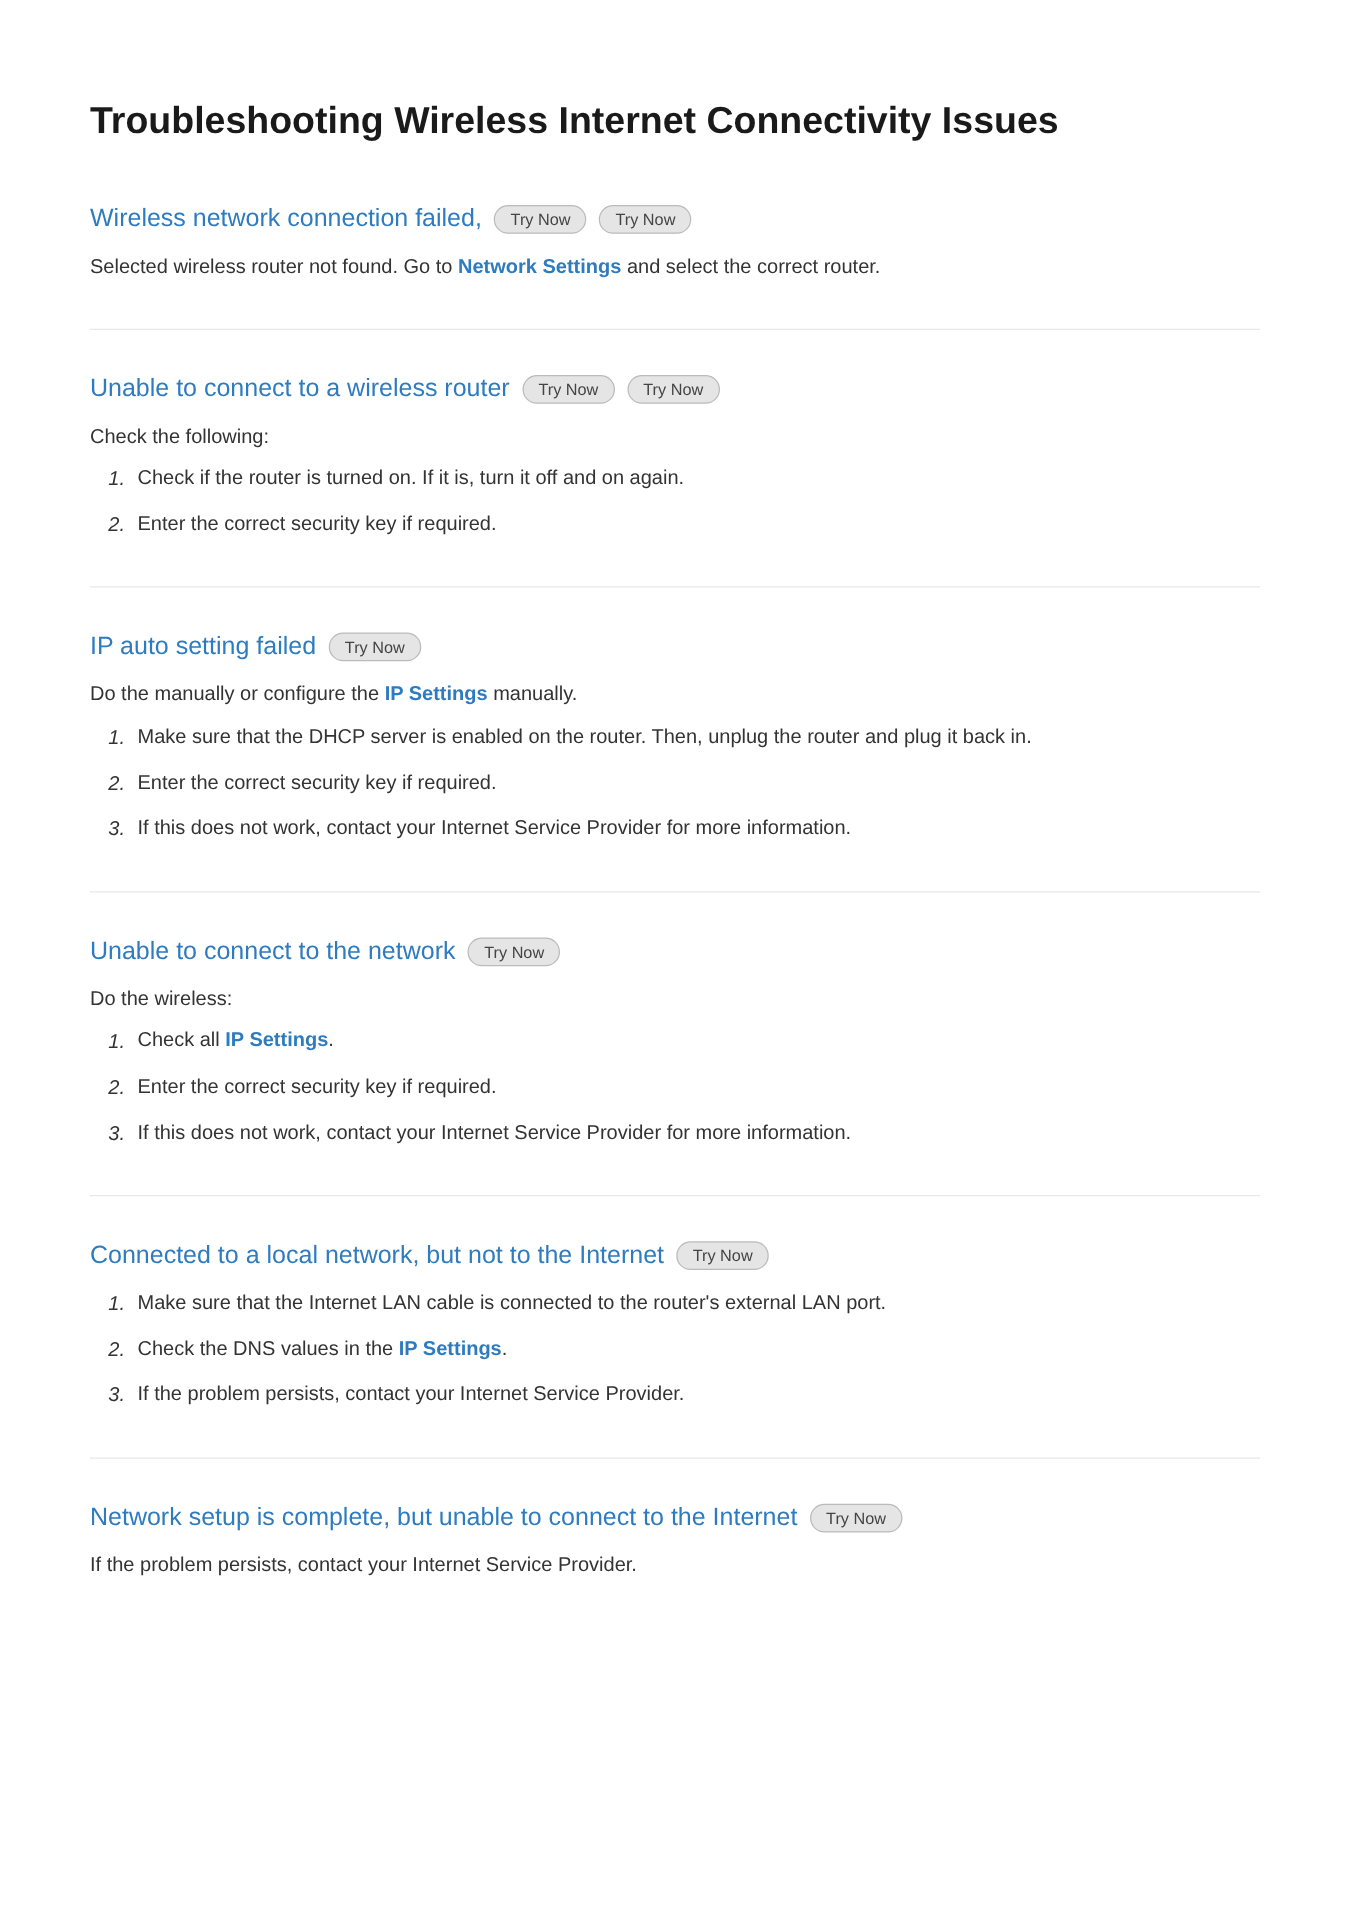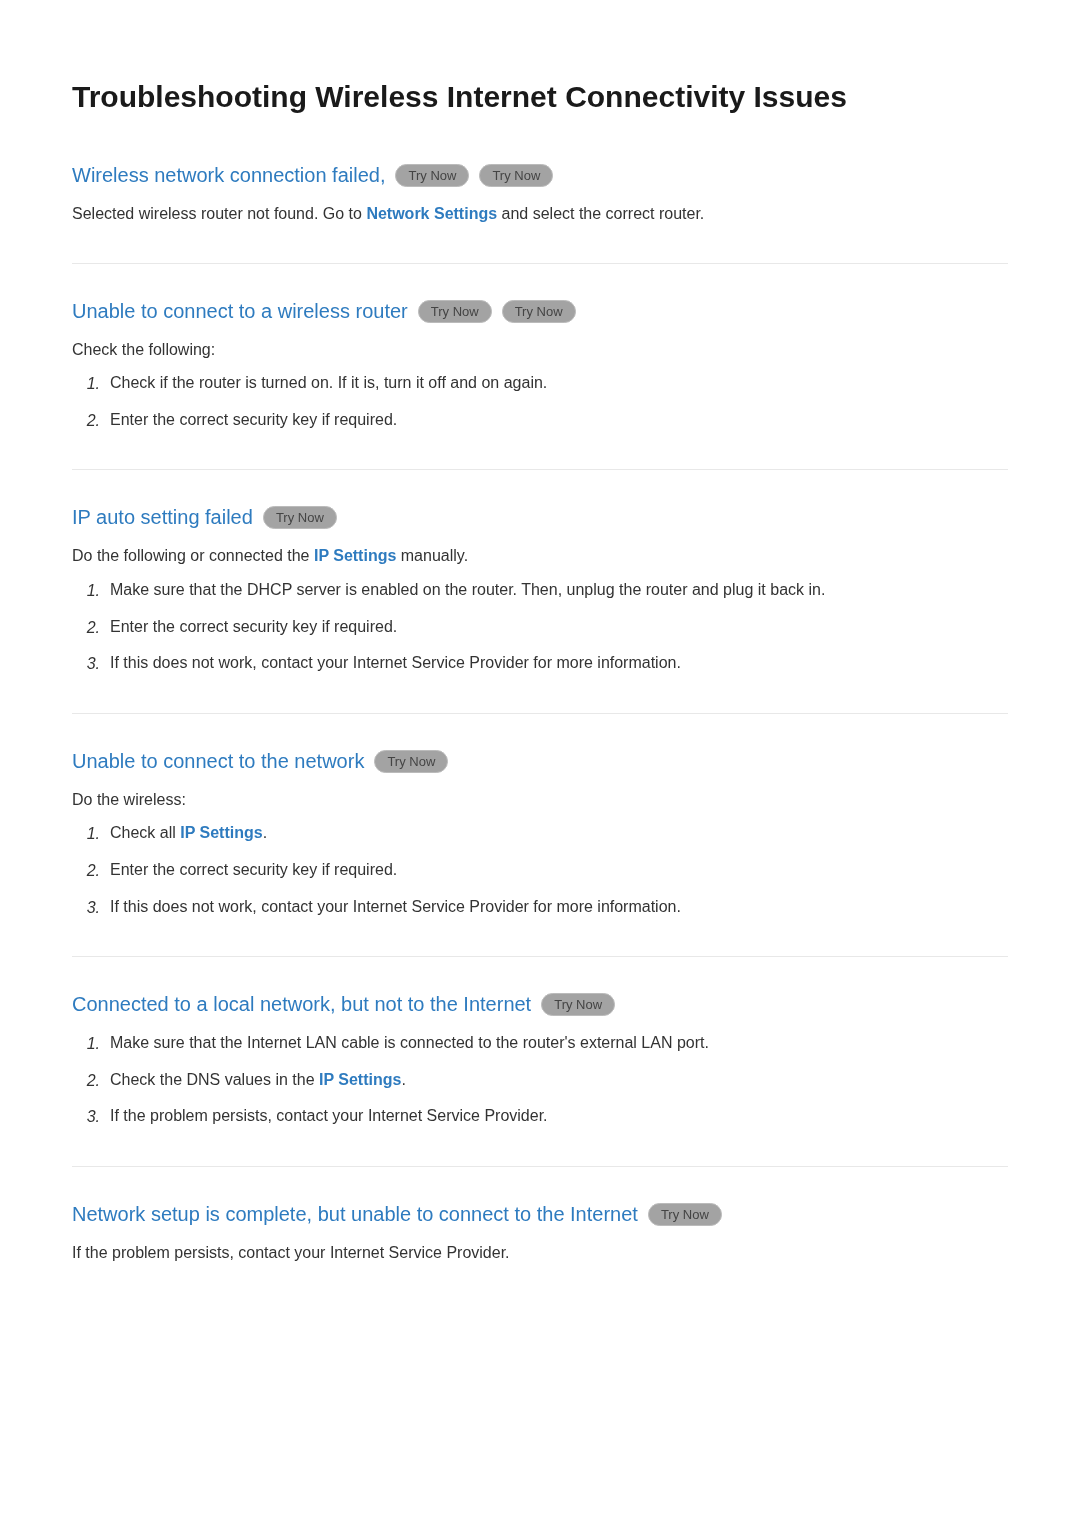--- a/index.html
+++ b/index.html
@@ -42,21 +42,21 @@
       font-size: 20px;
       font-weight: 500;
       color: #2e7bbf;
       text-align: center;
     }
 
     .try-now-btn {
       display: inline-flex;
       align-items: center;
       justify-content: center;
-      background: #a3a3a3;
+      background: #e5e5e5;
       color: #444444;
       font-size: 13px;
       font-weight: 500;
       border-radius: 14px;
       padding: 3px 12px;
       border: 1px solid #bbbbbb;
       cursor: pointer;
       white-space: nowrap;
       margin-left: 2px;
     }
@@ -156,21 +156,21 @@
 
 <hr class="section-divider">
 
 <div class="section">
   <div class="section-header">
     <span class="section-title">IP auto setting failed</span>
     <button class="try-now-btn">Try Now</button>
   </div>
   <div class="section-body">
     <p>
-      <span>Do the following or connected the</span>
+      <span>Do the manually or configure the</span>
       <a href="#" class="link">IP Settings</a>
       <span> manually.</span>
     </p>
     <ol>
       <li>
         <span class="list-num">1.</span>
         <span class="list-text">Make sure that the DHCP server is enabled on the router. Then, unplug the router and plug it back in.</span>
       </li>
       <li>
         <span class="list-num">2.</span>

